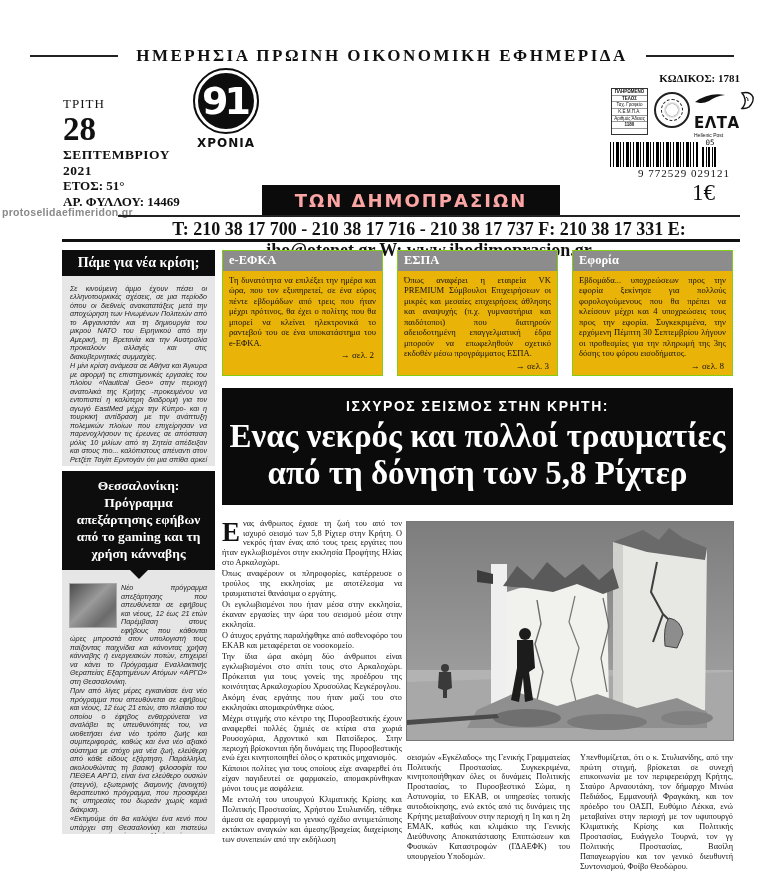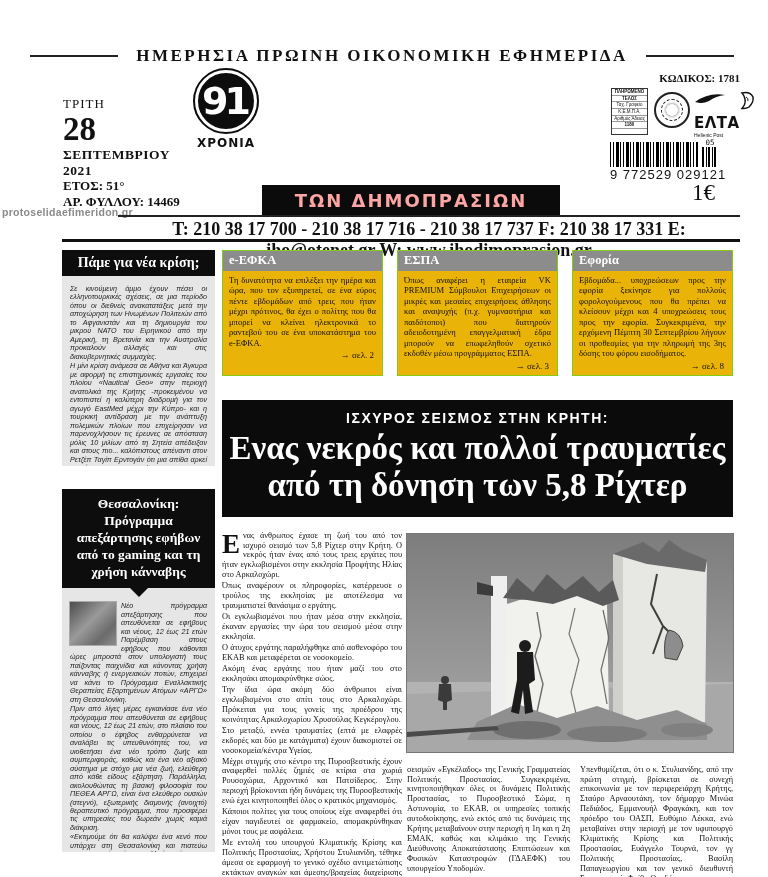--- a/index.html
+++ b/index.html
@@ -54,21 +54,21 @@
   .stamp-round-inner { width:22px; height:22px; border:1px dashed #222; border-radius:50%;
                        background:radial-gradient(circle,#fff 40%,#bbb 41%,#fff 60%); }
   .elta { position:absolute; left:694px; top:90px; width:66px; }
   .elta-name { font-family:"DejaVu Sans", sans-serif; font-weight:bold; font-size:15px;
                letter-spacing:0.5px; display:inline-block; }
   .elta-sub { font-size:5px; font-family:"Liberation Sans", sans-serif; }
 
   .barcode-wrap { position:absolute; left:610px; top:138px; width:120px; }
   .barcode { width:88px; height:25px; display:inline-block; vertical-align:bottom;
     background:repeating-linear-gradient(90deg,#000 0 1.5px,#fff 1.5px 3px,#000 3px 4px,#fff 4px 6.5px,#000 6.5px 9px,#fff 9px 10px); }
-  .barcode-digits { font-size:13px; letter-spacing:1px; font-family:Liberation Sans, sans-serif; }
+  .barcode-digits { font-size:11px; letter-spacing:1px; font-family:Liberation Serif, serif;text-align:right; }
   .barcode-addon { display:inline-block; margin-left:4px; text-align:center; vertical-align:bottom; }
   .barcode-addon .num { font-size:7.5px; font-family:"DejaVu Sans Mono", monospace; }
   .barcode-addon .bars { width:16px; height:20px;
     background:repeating-linear-gradient(90deg,#000 0 1.5px,#fff 1.5px 3.5px,#000 3.5px 4.5px,#fff 4.5px 6px); }
   .price { position:absolute; left:692px; top:180px; font-size:23px; }
 
   
   .watermark { position:absolute; left:2px; top:206px; font-family:"Liberation Sans", sans-serif;
                font-weight:bold; font-size:10.5px; color:#8a8a8a; letter-spacing:0.3px; }
   .rule-top { position:absolute; left:118px; top:215px; width:622px; height:2px; background:#222; }
@@ -78,39 +78,39 @@
 
   
   .sidebar { position:absolute; left:62px; top:250px; width:153px; }
   .side-head { background:#0d0d0d; color:#fff; text-align:center; font-weight:bold;
                font-size:14px; padding:5px 2px; }
   .side-box { background:#e6e6e6; padding:9px 8px; font-family:"Liberation Sans", sans-serif;
               font-style:italic; font-size:7.2px; line-height:1.18; text-align:justify;
               color:#222; overflow:hidden; }
   .side-box p + p { margin-top:1px; }
   #crisis-box { height:190px; }
-  .side-head2 { margin-top:23px; background:#0d0d0d; color:#fff; text-align:center;
+  .side-head2 { margin-top:5px; background:#0d0d0d; color:#fff; text-align:center;
                 font-weight:bold; font-size:13.5px; line-height:1.25; padding:7px 4px 8px; }
   .tri-down { width:0; height:0; border-left:9px solid transparent; border-right:9px solid transparent;
               border-top:9px solid #0d0d0d; margin:0 auto; position:relative; z-index:2; }
   #rehab-box { height:264px; margin-top:-9px; padding-top:14px; }
   .side-photo { float:left; width:46px; height:43px; margin:0 5px 2px 0;
                 background:linear-gradient(135deg,#4c4c4c,#9a9a9a 45%,#6b6b6b 75%,#8d8d8d);
                 outline:1px solid #aaa; }
 
   
   .main { position:absolute; left:222px; top:250px; width:511px; }
   .briefs { display:flex; gap:14px; }
   .brief { flex:1; border:1px solid #84cc16; background:#eab308; height:126px; overflow:hidden; }
   .brief-head { background:#8c8c8c; color:#fff; font-weight:bold; font-size:12.5px;
                 padding:2px 6px 3px; }
   .brief-body { padding:4px 6px 2px; font-size:8.6px; line-height:1.22; text-align:justify; }
   .brief-page { text-align:right; padding:0 8px; font-size:9px; }
 
-  .lead-box { margin-top:24px; background:#0b0b0b; color:#fff; text-align:center;
+  .lead-box { margin-top:12px; background:#0b0b0b; color:#fff; text-align:center;
               padding:10px 6px 12px; }
   .lead-kicker { font-family:"Liberation Sans", sans-serif; font-weight:bold; font-size:14px;
                  letter-spacing:1.5px; }
   .lead-headline { font-weight:bold; font-size:33px; line-height:1.13; margin-top:4px; }
 
   .article { position:relative; margin-top:14px; height:362px; }
   .art-col { text-align:justify; font-size:8.3px; line-height:1.2; color:#111; }
   .art-col p { margin:0 0 1px; }
   #col1 { position:absolute; left:0; top:0; width:180px; height:345px; overflow:hidden; }
   .dropcap { float:left; font-size:27px; line-height:0.85; font-weight:bold;
@@ -229,23 +229,22 @@
         <div>από τη δόνηση των 5,8 Ρίχτερ</div>
       </div>
     </div>
 
     <div class="article">
       <div class="art-col" id="col1">
         <p><span class="dropcap">Ε</span><span>νας άνθρωπος έχασε τη ζωή του από τον ισχυρό σεισμό των 5,8 Ρίχτερ στην Κρήτη. Ο νεκρός ήταν ένας από τους τρεις εργάτες που ήταν εγκλωβισμένοι στην εκκλησία Προφήτης Ηλίας στο Αρκαλοχώρι.</span></p>
         <p>Όπως αναφέρουν οι πληροφορίες, κατέρρευσε ο τρούλος της εκκλησίας με αποτέλεσμα να τραυματιστεί θανάσιμα ο εργάτης.</p>
         <p>Οι εγκλωβισμένοι που ήταν μέσα στην εκκλησία, έκαναν εργασίες την ώρα του σεισμού μέσα στην εκκλησία.</p>
         <p>Ο άτυχος εργάτης παραλήφθηκε από ασθενοφόρο του ΕΚΑΒ και μεταφέρεται σε νοσοκομείο.</p>
+        <p>Την ίδια ώρα ακόμη δύο άνθρωποι είναι εγκλωβισμένοι στο σπίτι τους στο Αρκαλοχώρι. Πρόκειται για τους γονείς της προέδρου της κοινότητας Αρκαλοχωρίου Χρυσούλας Κεγκέρογλου.</p>
         <p>Ακόμη ένας εργάτης που ήταν μαζί του στο εκκλησάκι απομακρύνθηκε σώος.</p>
-        <p>Την ίδια ώρα ακόμη δύο άνθρωποι είναι εγκλωβισμένοι στο σπίτι τους στο Αρκαλοχώρι. Πρόκειται για τους γονείς της προέδρου της κοινότητας Αρκαλοχωρίου Χρυσούλας Κεγκέρογλου.</p>
-        <p>Στο μεταξύ, εννέα τραυματίες (επτά με ελαφρές εκδορές και δύο με κατάγματα) έχουν διακομιστεί σε νοσοκομεία/κέντρα Υγείας.</p>
         <p>Μέχρι στιγμής στο κέντρο της Πυροσβεστικής έχουν αναφερθεί πολλές ζημιές σε κτίρια στα χωριά Ρουσοχώρια, Αρχοντικό και Πατσίδερος. Στην περιοχή βρίσκονται ήδη δυνάμεις της Πυροσβεστικής ενώ έχει κινητοποιηθεί όλος ο κρατικός μηχανισμός.</p>
         <p>Κάποιοι πολίτες για τους οποίους είχε αναφερθεί ότι είχαν παγιδευτεί σε φαρμακείο, απομακρύνθηκαν μόνοι τους με ασφάλεια.</p>
         <p>Με εντολή του υπουργού Κλιματικής Κρίσης και Πολιτικής Προστασίας, Χρήστου Στυλιανίδη, τέθηκε άμεσα σε εφαρμογή το γενικό σχέδιο αντιμετώπισης εκτάκτων αναγκών και άμεσης/βραχείας διαχείρισης των συνεπειών από την εκδήλωση</p>
       </div>
 
       <svg id="photo" viewBox="0 0 326 218">
         <defs>
           <linearGradient id="sky" x1="0" y1="0" x2="0" y2="1">
             <stop offset="0" stop-color="#7d7d7d"></stop>
               <stop offset="1" stop-color="#9c9c9c"></stop>

